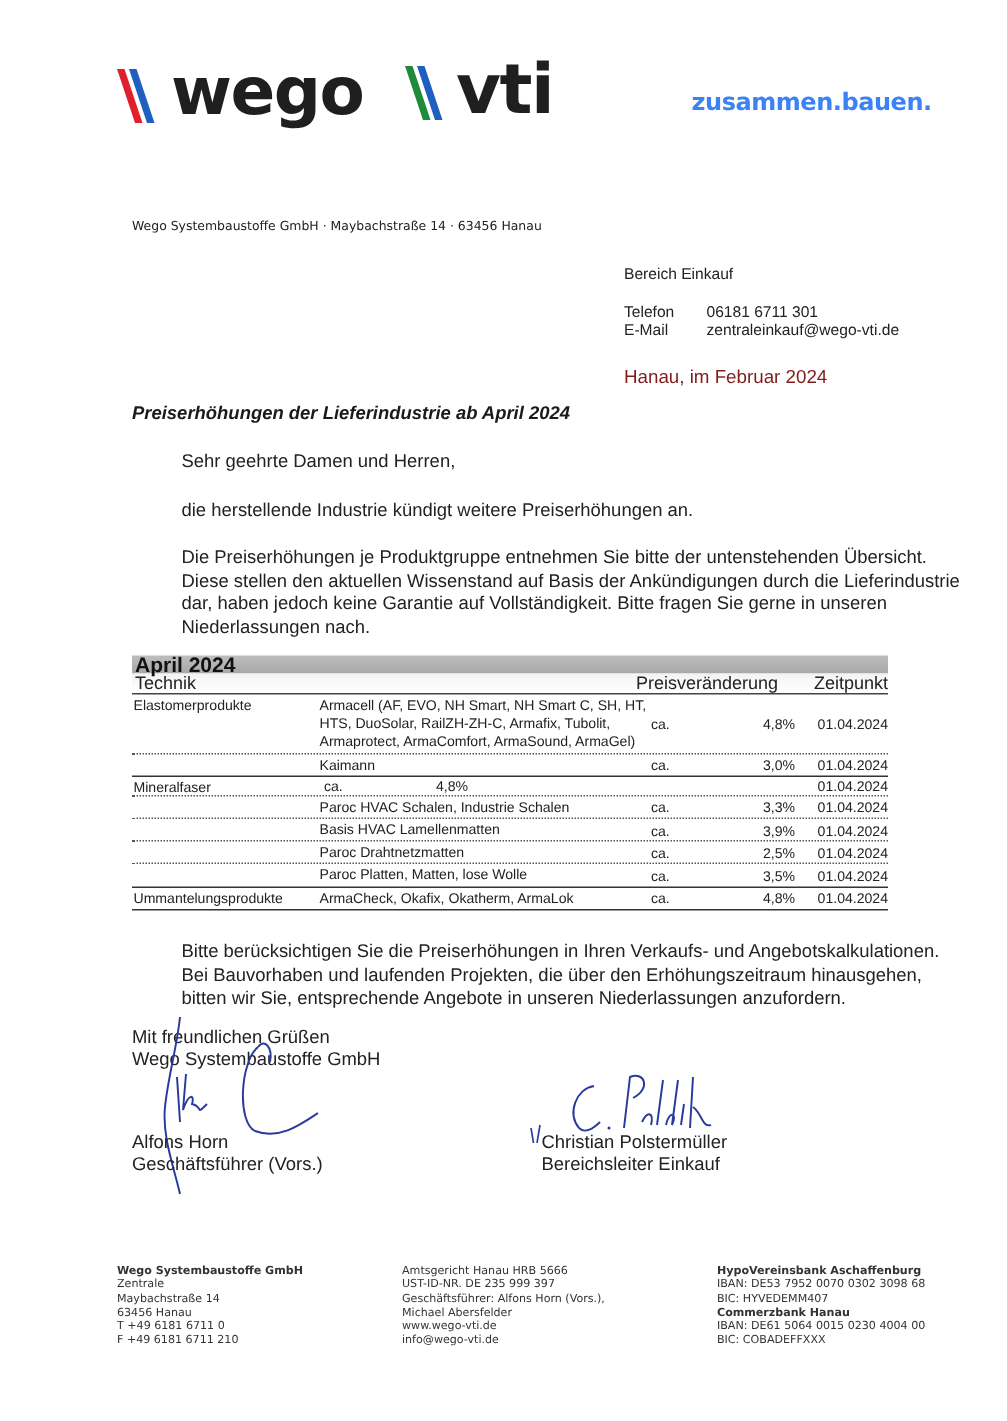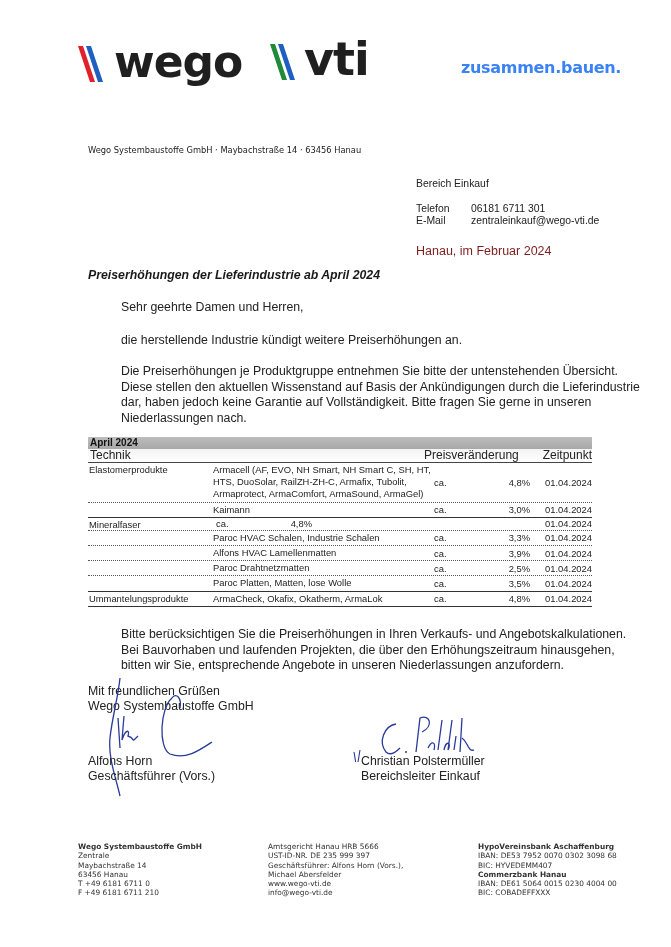--- a/index.html
+++ b/index.html
@@ -28,21 +28,21 @@
 
   .subject { left: 88px; top: 268px; font-size: 12.3px; font-weight: bold; font-style: italic; }
   .body-text { left: 88px; font-size: 12.3px; line-height: 15.5px; color: #222; width: 520px; margin-left: 33px; }
   .salutation { top: 300px; }
   .intro { top: 333px; }
   .para1 { top: 364px; }
 
   
   .price-table { left: 88px; top: 437px; width: 504px; font-size: 9.4px; color: #222; }
   .tbl-banner { background: linear-gradient(#bdbdbd, #a8a8a8); height: 12px; font-weight: bold;
-                font-size: 10px; line-height: 12px; padding-left: 2px; color: #111; }
+                font-size: 14px; line-height: 12px; padding-left: 2px; color: #111; }
   .tbl-header { display: flex; font-weight: normal; font-size: 12px; height: 13px; line-height: 13px;
                 background: linear-gradient(#f3f3f3, #ffffff); border-bottom: 1px solid #444; }
   .tbl-header .h-tech { width: 330px; padding-left: 2px; }
   .tbl-header .h-price { width: 100px; text-align: left; padding-left: 4px; }
   .tbl-header .h-date { flex: 1; text-align: right; }
   .tbl-row { display: flex; align-items: center; border-bottom: 1px dotted #555; min-height: 12px; }
   .tbl-row.group-end { border-bottom: 1px solid #333; }
   .c-cat { width: 124px; padding-left: 1px; align-self: flex-start; padding-top: 1px; }
   .c-prod { width: 218px; line-height: 12.2px; padding: 1px 0; }
   .c-ca { width: 50px; padding-left: 3px; }
@@ -131,21 +131,21 @@
   </div>
   <div class="tbl-row">
     <span class="c-cat"></span>
     <span class="c-prod">Paroc HVAC Schalen, Industrie Schalen</span>
     <span class="c-ca">ca.</span>
     <span class="c-pct">3,3%</span>
     <span class="c-date">01.04.2024</span>
   </div>
   <div class="tbl-row">
     <span class="c-cat"></span>
-    <span class="c-prod">Alfons HVAC Lamellenmatten</span>
+    <span class="c-prod">Basis HVAC Lamellenmatten</span>
     <span class="c-ca">ca.</span>
     <span class="c-pct">3,9%</span>
     <span class="c-date">01.04.2024</span>
   </div>
   <div class="tbl-row">
     <span class="c-cat"></span>
     <span class="c-prod">Paroc Drahtnetzmatten</span>
     <span class="c-ca">ca.</span>
     <span class="c-pct">2,5%</span>
     <span class="c-date">01.04.2024</span>

